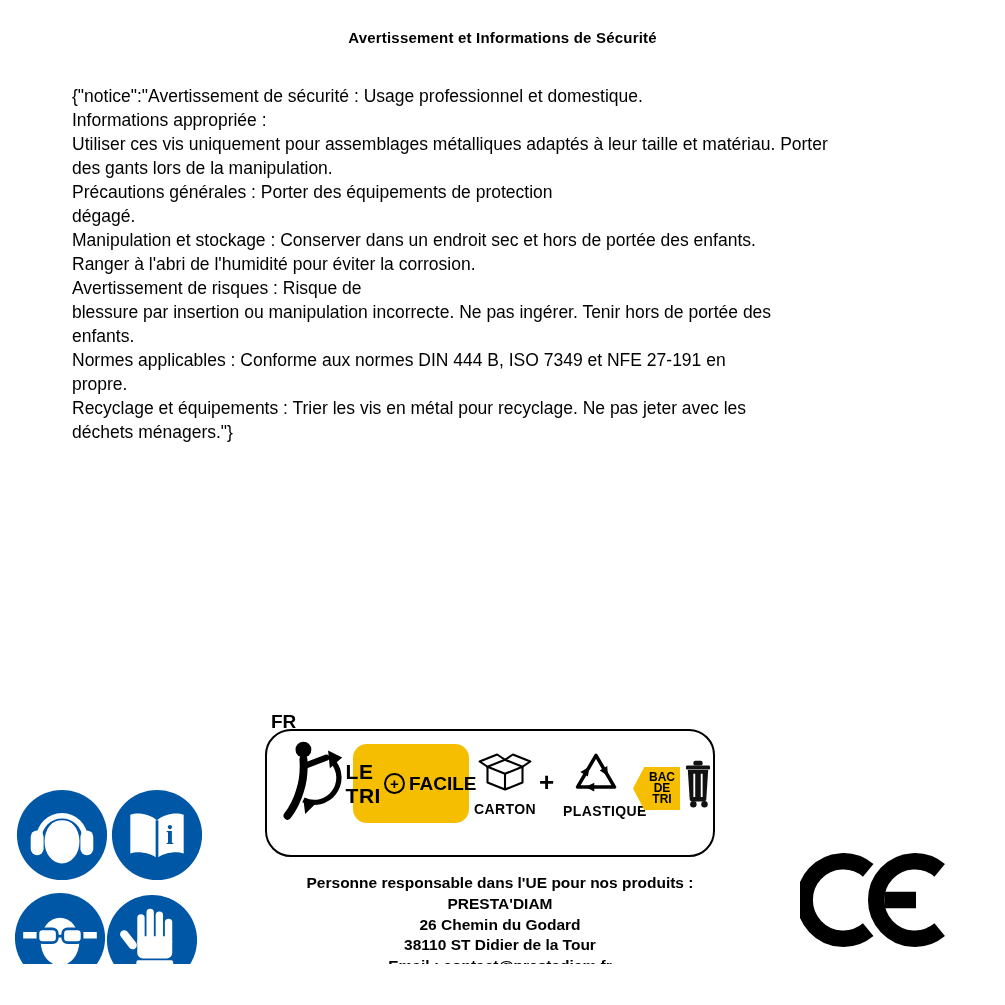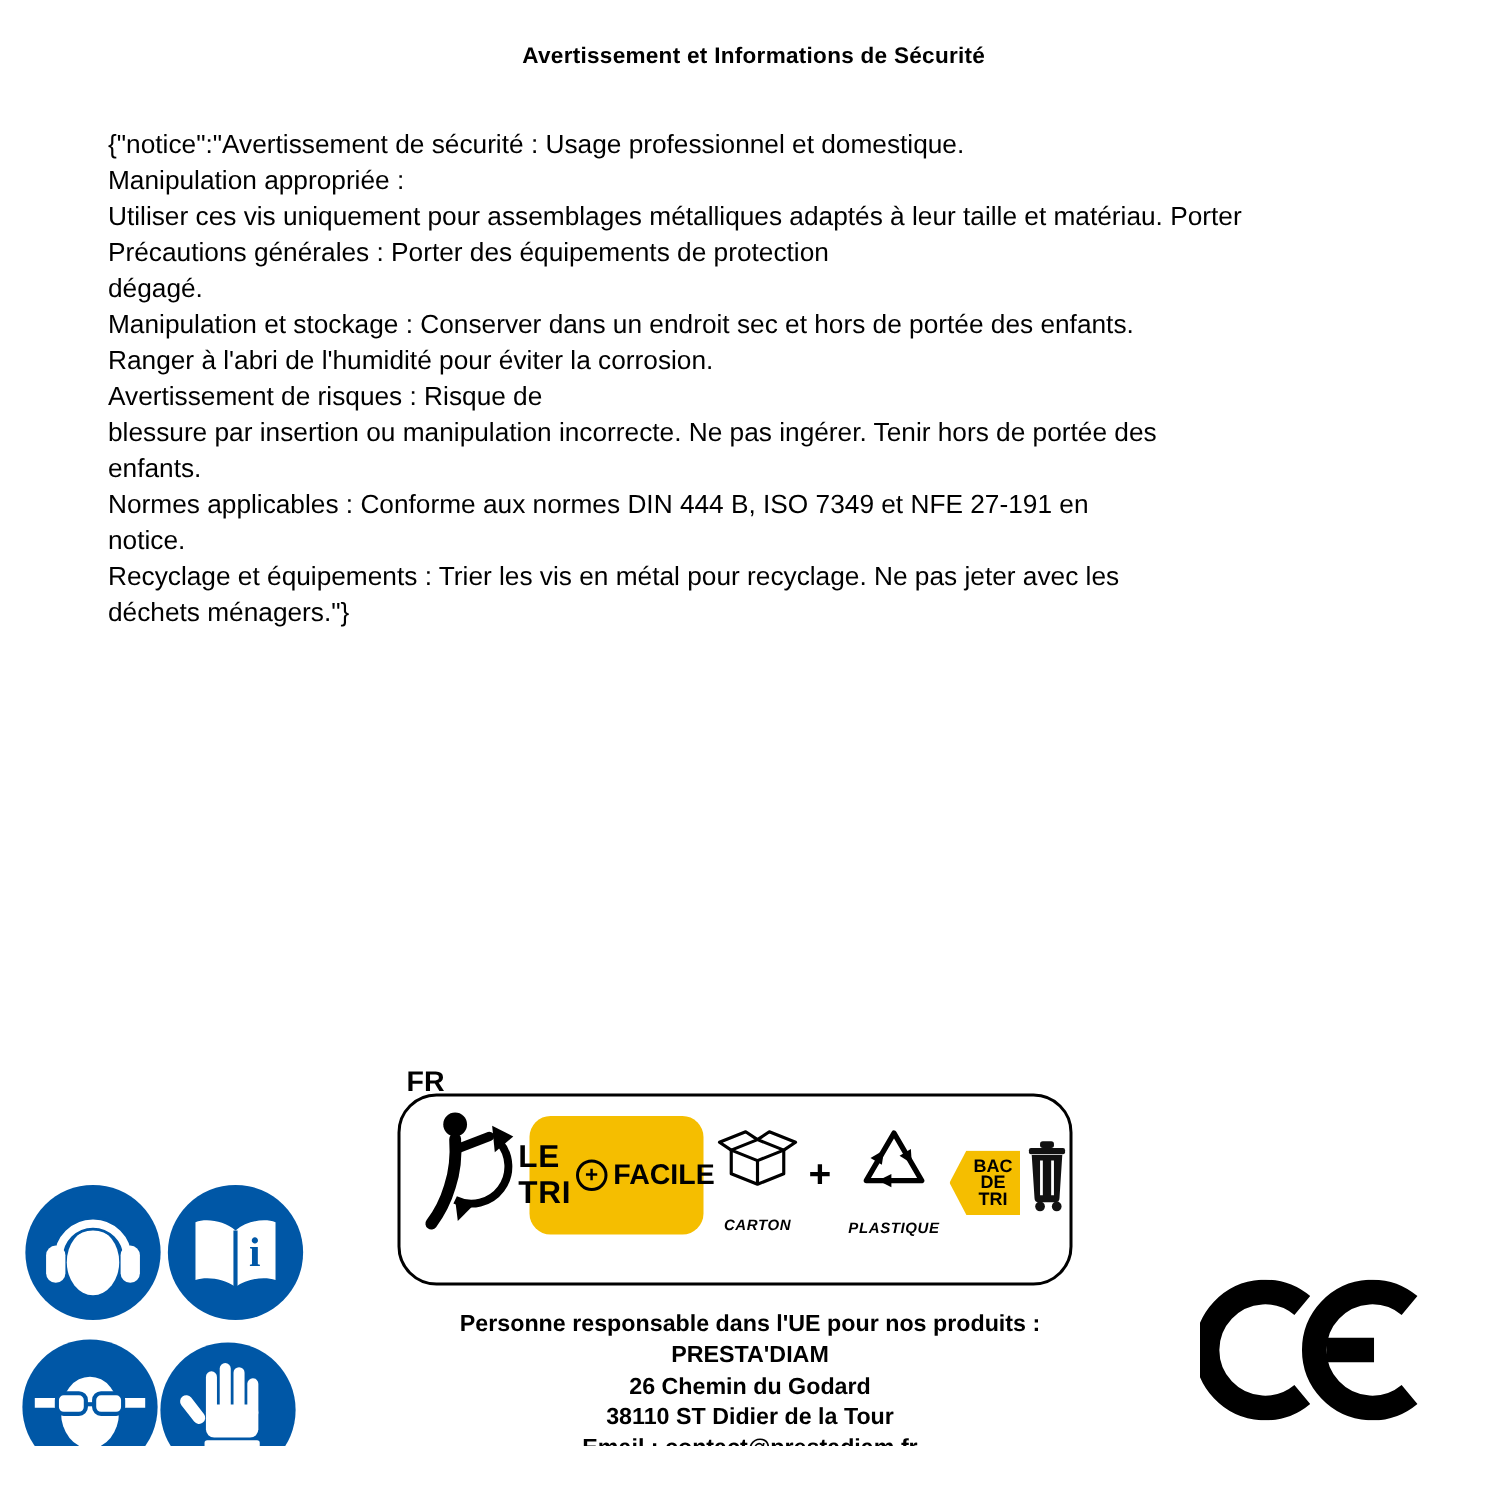--- a/index.html
+++ b/index.html
@@ -44,21 +44,21 @@
   .pill-top { font-size:21px; font-weight:bold; letter-spacing:.5px; }
   .pill-bottom { display:flex; align-items:center; gap:4px; font-size:19px; font-weight:bold; }
   .plus-circle {
     width:21px; height:21px; border:2.5px solid #000; border-radius:50%;
     display:flex; align-items:center; justify-content:center;
     font-size:15px; font-weight:bold; line-height:1;
   }
   .mat { position:absolute; text-align:center; }
   .mat-carton   { left:206px; top:20px; width:64px; }
   .mat-plast    { left:296px; top:20px; width:66px; }
-  .mat-label { font-size:10px; font-weight:bold; letter-spacing:.4px; margin-top:14px;font-style:italic; }
+  .mat-label { font-size:14px; font-weight:bold; letter-spacing:.4px; margin-top:4px; }
   .plus-sep { position:absolute; left:272px; top:36px; font-size:26px; font-weight:bold; }
   .bac { position:absolute; left:366px; top:24px; display:flex; align-items:center; }
   .bac-flag {
     background:#F5BE00;
     clip-path:polygon(0 50%, 24% 0, 100% 0, 100% 100%, 24% 100%);
     padding:5px 5px 5px 16px;
     font-size:12px; font-weight:bold; line-height:11px; text-align:center;margin-top:12px;
   }
   .bin { width:32px; height:50px; margin-left:2px; }
   .strip {
@@ -77,31 +77,32 @@
 </style>
 </head>
 <body>
 
 <div class="page">
 
   <h1 class="title">Avertissement et Informations de Sécurité</h1>
 
   <div class="notice">
     <div class="nl">{"notice":"Avertissement de sécurité : Usage professionnel et domestique.</div>
-    <div class="nl">Manipulation appropriée :</div>
+    <div class="nl">Informations appropriée :</div>
     <div class="nl">Utiliser ces vis uniquement pour assemblages métalliques adaptés à leur taille et matériau. Porter</div>
+    <div class="nl">des gants lors de la manipulation.</div>
     <div class="nl">Précautions générales : Porter des équipements de protection</div>
     <div class="nl">dégagé.</div>
     <div class="nl">Manipulation et stockage : Conserver dans un endroit sec et hors de portée des enfants.</div>
     <div class="nl">Ranger à l'abri de l'humidité pour éviter la corrosion.</div>
     <div class="nl">Avertissement de risques : Risque de</div>
     <div class="nl">blessure par insertion ou manipulation incorrecte. Ne pas ingérer. Tenir hors de portée des</div>
     <div class="nl">enfants.</div>
     <div class="nl">Normes applicables : Conforme aux normes DIN 444 B, ISO 7349 et NFE 27-191 en</div>
-    <div class="nl">notice.</div>
+    <div class="nl">propre.</div>
     <div class="nl">Recyclage et équipements : Trier les vis en métal pour recyclage. Ne pas jeter avec les</div>
     <div class="nl">déchets ménagers."}</div>
   </div>
 
   <svg class="si si1" viewBox="0 0 100 100">
     <circle cx="50" cy="50" r="49" fill="#0057A6"></circle>
     <ellipse cx="50" cy="57" rx="19" ry="24" fill="#fff"></ellipse>
     <path d="M25 54 a 25 25 0 0 1 50 0" fill="none" stroke="#0057A6" stroke-width="10"></path>
     <path d="M25 54 a 25 25 0 0 1 50 0" fill="none" stroke="#fff" stroke-width="6"></path>
     <rect x="16" y="45" width="14" height="27" rx="7" fill="#fff"></rect>

